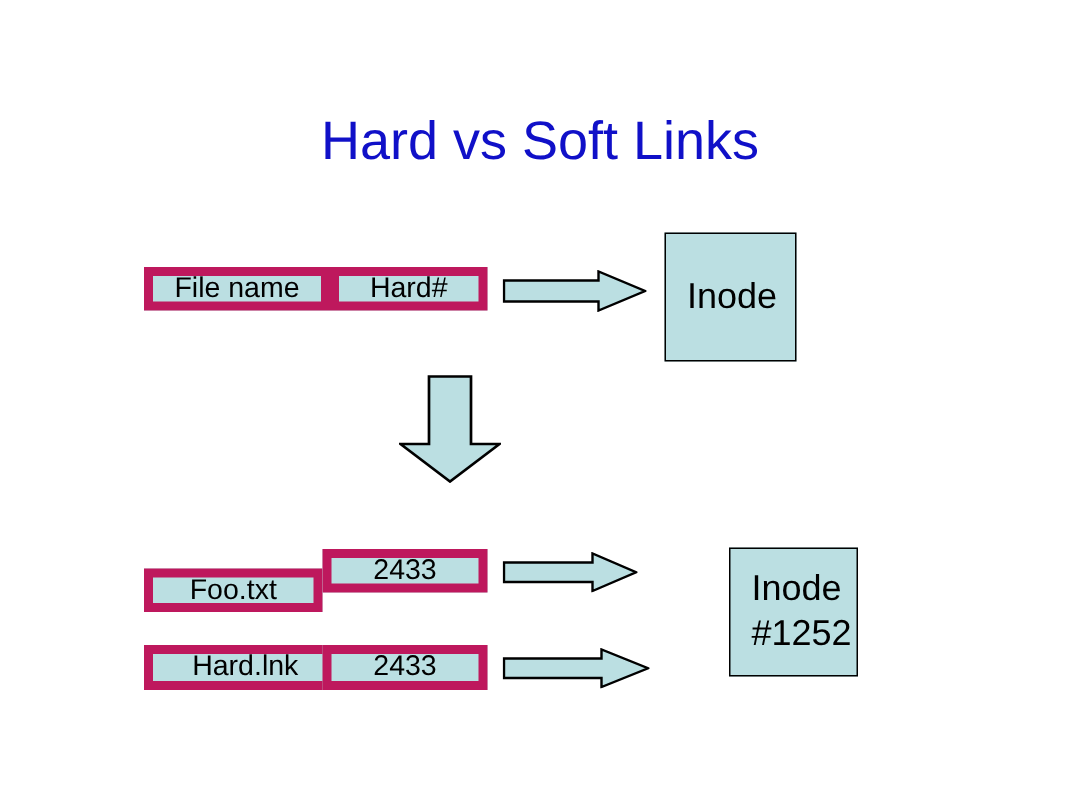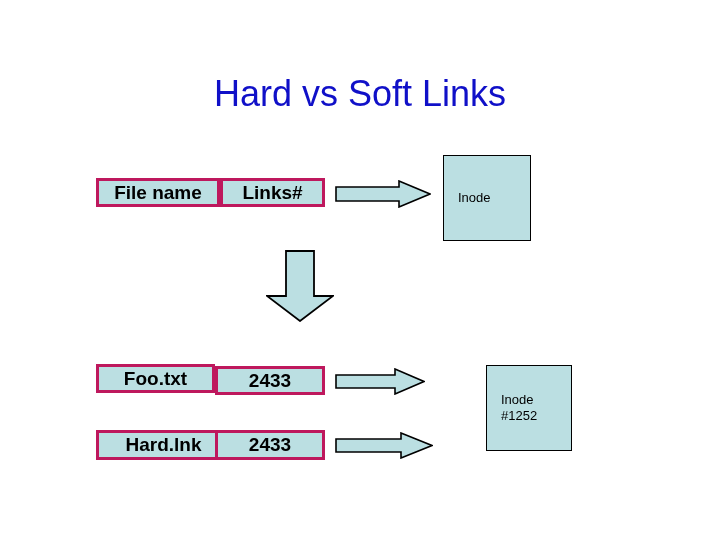--- a/index.html
+++ b/index.html
@@ -37,55 +37,54 @@
     letter-spacing: 0px;
     line-height: 44px;
     white-space: nowrap;
   }
 
   
   .cell {
     position: absolute;
     box-sizing: border-box;
     background: #bbdfe2;
-    border: 3px solid #be185d;
+    border: 6px solid #be185d;
     display: flex;
     align-items: center;
     justify-content: center;
     color: #000000;
     font-size: 19px;
     line-height: 1.15;
     white-space: nowrap;
-    font-weight: bold;
   }
 
   
   .hdr-name  { left: 96px;  top: 178px; width: 124px; height: 29px; }
   .hdr-inode { left: 220px; top: 178px; width: 105px; height: 29px; }
 
   
-  .r1-name  { left: 96px;  top: 364px; width: 119px; height: 29px; }
+  .r1-name  { left: 96px;  top: 379px; width: 119px; height: 29px; }
   .r1-inode { left: 215px; top: 366px; width: 110px; height: 29px; }
 
   
   .r2-name  { left: 96px;  top: 430px; width: 135px; height: 30px; }
   .r2-inode { left: 215px; top: 430px; width: 110px; height: 30px; }
 
   
   .inode-box {
     position: absolute;
     box-sizing: border-box;
     background: #bbdfe2;
     border: 1px solid #000000;
     display: flex;
     flex-direction: column;
     align-items: flex-start;
     justify-content: center;
     color: #000000;
-    font-size: 13px;
+    font-size: 24px;
     line-height: 1.25;
     padding-left: 14px;
   }
   .inode-top    { left: 443px; top: 155px; width: 88px;  height: 86px; }
   .inode-bottom { left: 486px; top: 365px; width: 86px;  height: 86px; }
   .inode-bottom .line { display: block; }
 
   
   .arrow {
     position: absolute;
@@ -99,21 +98,21 @@
 </style>
 </head>
 <body>
 
 <div id="slide">
 
   <div class="slide-title">Hard vs Soft Links</div>
 
   <div class="cell hdr-name">File name</div>
 
-  <div class="cell hdr-inode">Links#</div>
+  <div class="cell hdr-inode">Hard#</div>
 
   <span class="arrow arrow-r1">
     <svg viewBox="0 0 96 28" width="96" height="28" preserveAspectRatio="none">
       <polygon points="1,7 64,7 64,1 95,14 64,27 64,21 1,21" fill="#bbdfe2" stroke="#000000" stroke-width="1.6" stroke-linejoin="miter"></polygon>
     </svg>
   </span>
 
   <div class="inode-box inode-top">
     <span class="line">Inode</span>
   </div>

